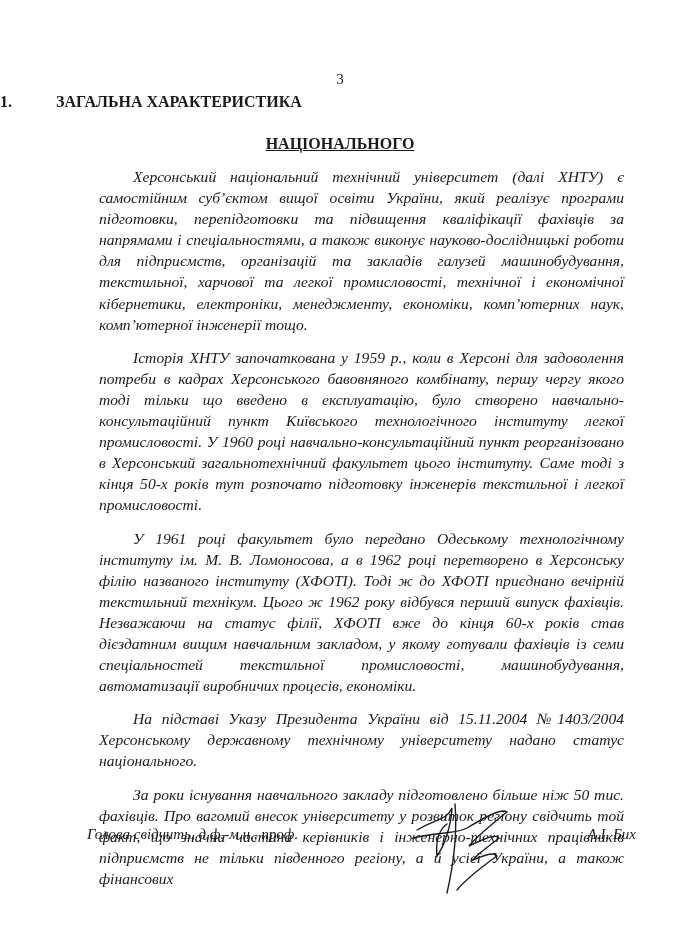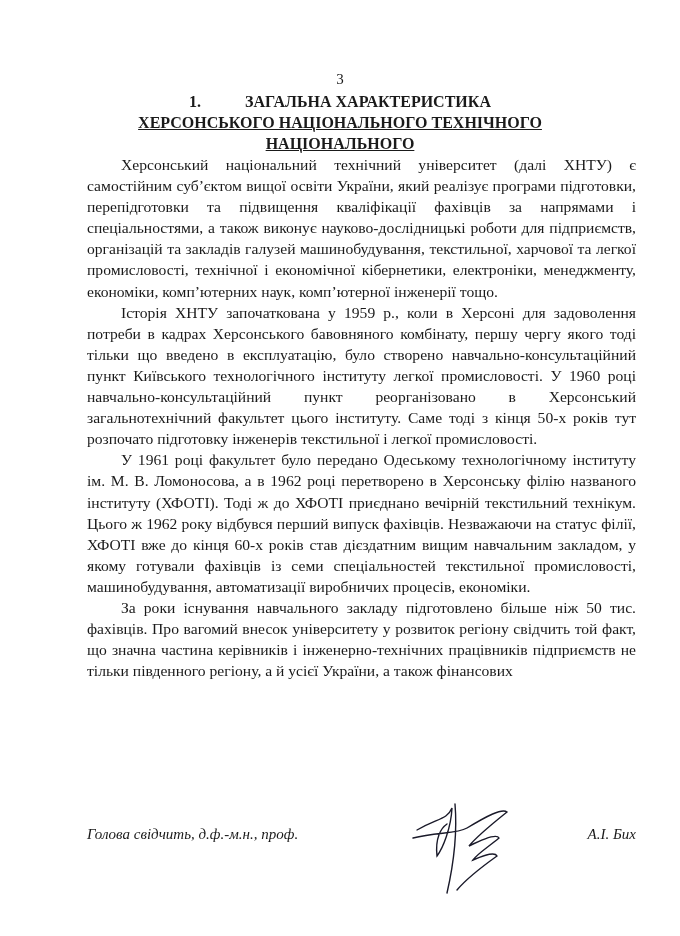--- a/index.html
+++ b/index.html
@@ -1,46 +1,47 @@
 <!DOCTYPE html>
 <html><head>
 <meta charset="utf-8">
 <style>
   html, body { margin: 0; padding: 0; background: #ffffff; }
   body { width: 680px; height: 936px; position: relative; overflow: hidden;
          font-family: "Liberation Serif", "DejaVu Serif", serif; color: #1a1a1a; }
   .page-num { position: absolute; top: 71px; left: 0; width: 680px; text-align: center; font-size: 15px; }
-  .h1 { position: absolute; top: 92px; left: 0; width: 680px; text-align: center; font-weight: bold; font-size: 16px; line-height: 20px; }
+  .h1 { position: absolute; top: 92px; left: 0; width: 680px; font-weight: bold; font-size: 16px; line-height: 20px; }
   .h1 .num { display: inline-block; margin-right: 44px; }
   .h2 { position: absolute; top: 112px; left: 0; width: 680px; text-align: center; font-weight: bold; font-size: 16px; line-height: 21px; }
   .h2 span { text-decoration: underline; text-decoration-thickness: 1px; }
   .body-text { position: absolute; top: 154px; left: 87px; width: 549px; font-size: 15.6px; line-height: 21.1px; }
-  .body-text p { margin: 0; text-align: justify; text-indent: 34px; }
+  .body-text p { margin: 12px; text-align: justify; text-indent: 34px; font-style: italic; }
   .sig-row { position: absolute; top: 826px; left: 87px; width: 549px; font-style: italic; font-size: 15px; }
   .sig-title { position: absolute; left: 0; top: 0; white-space: nowrap; }
   .sig-name { position: absolute; right: 0; top: 0; white-space: nowrap; }
   .signature { position: absolute; left: 320px; top: -28px; width: 110px; height: 100px; }
 </style>
 </head>
 <body>
 
 <div class="page-num">3</div>
 
 <div class="h1">
   <span class="num">1.</span><span>ЗАГАЛЬНА ХАРАКТЕРИСТИКА</span>
 </div>
 <div class="h2">
-  <span>ХЕРСОНСЬКОГО НАЦІОНАЛЬНОГО ТЕХНІЧНОГО</span><br>
+  <br>
   <span>НАЦІОНАЛЬНОГО</span>
 </div>
 
 <div class="body-text">
   <p>Херсонський національний технічний університет (далі ХНТУ) є самостійним суб’єктом вищої освіти України, який реалізує програми підготовки, перепідготовки та підвищення кваліфікації фахівців за напрямами і спеціальностями, а також виконує науково-дослідницькі роботи для підприємств, організацій та закладів галузей машинобудування, текстильної, харчової та легкої промисловості, технічної і економічної кібернетики, електроніки, менеджменту, економіки, комп’ютерних наук, комп’ютерної інженерії тощо.</p>
   <p>Історія ХНТУ започаткована у 1959 р., коли в Херсоні для задоволення потреби в кадрах Херсонського бавовняного комбінату, першу чергу якого тоді тільки що введено в експлуатацію, було створено навчально-консультаційний пункт Київського технологічного інституту легкої промисловості. У 1960 році навчально-консультаційний пункт реорганізовано в Херсонський загальнотехнічний факультет цього інституту. Саме тоді з кінця 50-х років тут розпочато підготовку інженерів текстильної і легкої промисловості.</p>
   <p>У 1961 році факультет було передано Одеському технологічному інституту ім. М. В. Ломоносова, а в 1962 році перетворено в Херсонську філію названого інституту (ХФОТІ). Тоді ж до ХФОТІ приєднано вечірній текстильний технікум. Цього ж 1962 року відбувся перший випуск фахівців. Незважаючи на статус філії, ХФОТІ вже до кінця 60-х років став дієздатним вищим навчальним закладом, у якому готували фахівців із семи спеціальностей текстильної промисловості, машинобудування, автоматизації виробничих процесів, економіки.</p>
+  <p>На підставі Указу Президента України від 15.11.2004 №1403/2004 Херсонському державному технічному університету надано статус національного.</p>
   <p>За роки існування навчального закладу підготовлено більше ніж 50 тис. фахівців. Про вагомий внесок університету у розвиток регіону свідчить той факт, що значна частина керівників і інженерно-технічних працівників підприємств не тільки південного регіону, а й усієї України, а також фінансових</p>
 </div>
 
 <div class="sig-row">
   <span class="sig-title">Голова свідчить, д.ф.-м.н., проф.</span>
   <svg class="signature" viewBox="0 0 110 100">
     <path d="M10 32 C30 20, 40 22, 45 10 C44 30, 36 50, 30 58 C28 40, 34 30, 40 26 M6 40 C30 34, 50 36, 60 30 M48 6 C50 30, 48 60, 40 95 M60 30 C80 18, 95 10, 100 14 C90 22, 70 38, 62 48 C78 40, 90 36, 92 40 C80 50, 70 56, 66 62 C80 56, 88 54, 90 58 C76 68, 60 80, 50 92" fill="none" stroke="#1a1a2a" stroke-width="1.4" stroke-linecap="round"></path>
   </svg>
   <span class="sig-name">А.І. Бих</span>
 </div>

